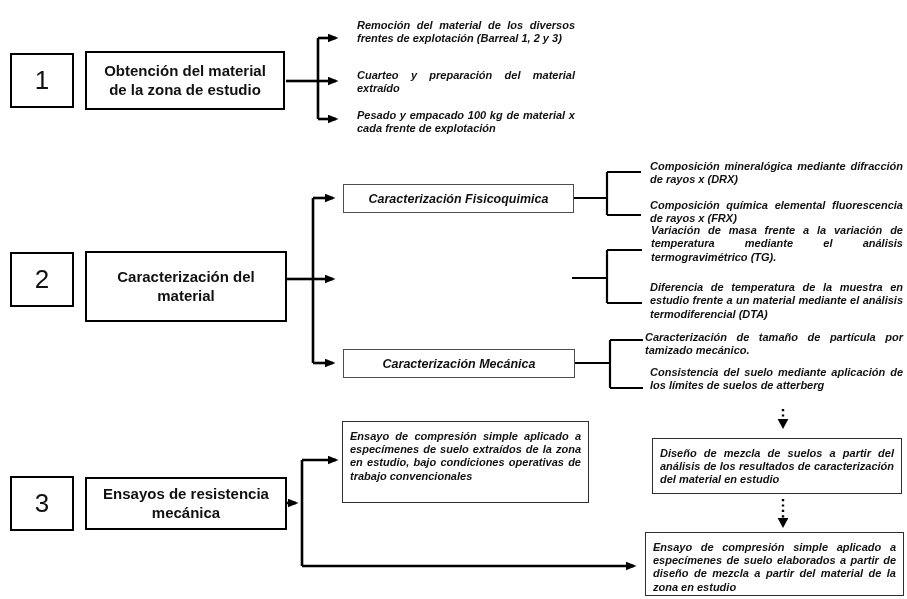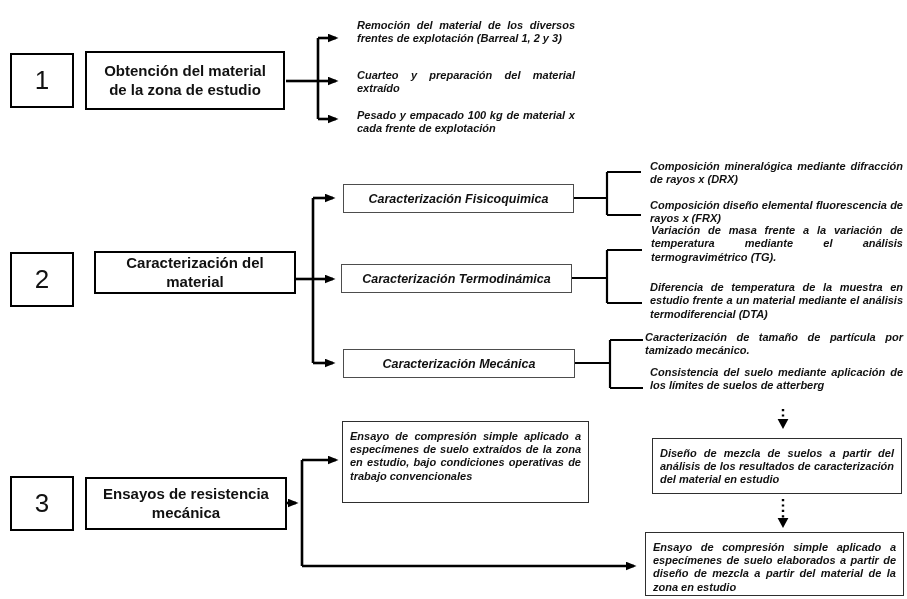--- a/index.html
+++ b/index.html
@@ -91,28 +91,27 @@
     </g>
   </svg>
 
   <div class="numbox" style="left:10px;top:53px;width:64px;height:55px">1</div>
   <div class="mainbox" style="left:85px;top:51px;width:200px;height:59px">Obtención del material de la zona de estudio</div>
   <div class="note" style="left:357px;top:19px;width:218px">Remoción del material de los diversos frentes de explotación (Barreal 1, 2 y 3)</div>
   <div class="note" style="left:357px;top:69px;width:218px">Cuarteo y preparación del material extraído</div>
   <div class="note" style="left:357px;top:109px;width:218px">Pesado y empacado 100 kg de material x cada frente de explotación</div>
 
   <div class="numbox" style="left:10px;top:252px;width:64px;height:55px">2</div>
-  <div class="mainbox" style="left:94px;top:251px;width:202px;height:43px">Caracterización del material</div>
+  <div class="mainbox" style="left:85px;top:251px;width:202px;height:71px">Caracterización del material</div>
 
   <div class="subbox" style="left:343px;top:184px;width:231px;height:29px">Caracterización Fisicoquimica</div>
-  <div class="subbox" style="left:341px;top:264px;width:231px;height:29px">Caracterización Termodinámica</div>
   <div class="subbox" style="left:343px;top:349px;width:232px;height:29px">Caracterización Mecánica</div>
 
   <div class="note" style="left:650px;top:160px;width:253px">Composición mineralógica mediante difracción de rayos x (DRX)</div>
-  <div class="note" style="left:650px;top:199px;width:253px">Composición diseño elemental fluorescencia de rayos x (FRX)</div>
+  <div class="note" style="left:650px;top:199px;width:253px">Composición química elemental fluorescencia de rayos x (FRX)</div>
   <div class="note" style="left:651px;top:224px;width:252px">Variación de masa frente a la variación de temperatura mediante el análisis termogravimétrico (TG).</div>
   <div class="note" style="left:650px;top:281px;width:253px">Diferencia de temperatura de la muestra en estudio frente a un material mediante el análisis termodiferencial (DTA)</div>
   <div class="note" style="left:645px;top:331px;width:258px">Caracterización de tamaño de partícula por tamizado mecánico.</div>
   <div class="note" style="left:650px;top:366px;width:253px">Consistencia del suelo mediante aplicación de los límites de suelos de atterberg</div>
 
   <div class="numbox" style="left:10px;top:476px;width:64px;height:55px">3</div>
   <div class="mainbox" style="left:85px;top:477px;width:202px;height:53px">Ensayos de resistencia mecánica</div>
 
   <div class="tbox" style="left:342px;top:421px;width:247px;height:82px">Ensayo de compresión simple aplicado a especímenes de suelo extraídos de la zona en estudio, bajo condiciones operativas de trabajo convencionales</div>
 

